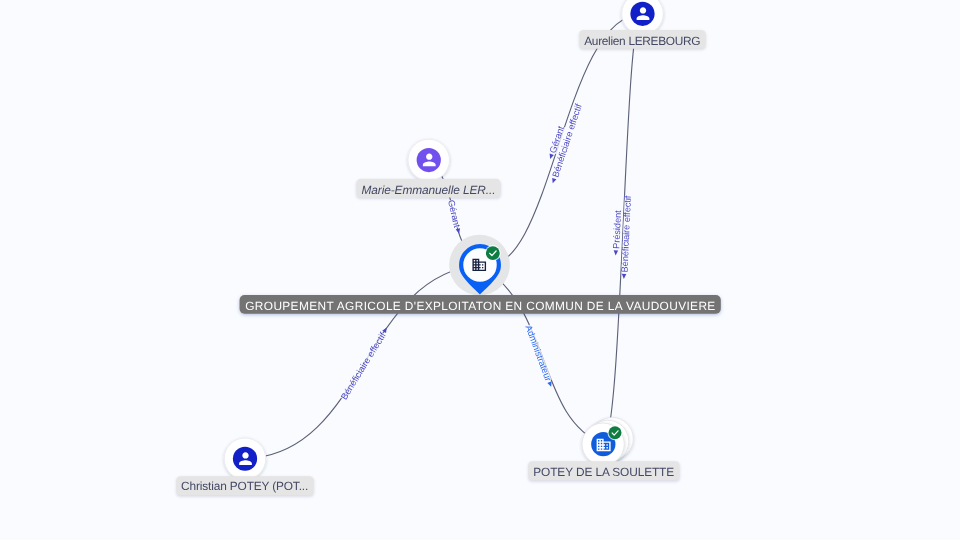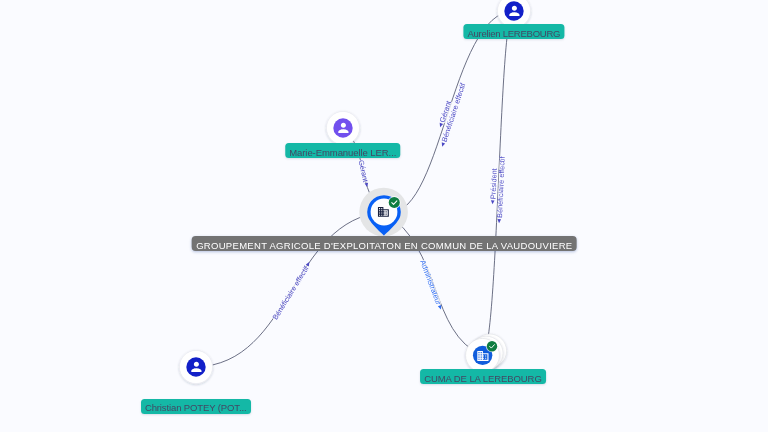--- a/index.html
+++ b/index.html
@@ -6,21 +6,21 @@
   body{width:768px;height:432px;overflow:hidden;background:#fafbff;
        font-family:"Liberation Sans",sans-serif;}
   #stage{position:relative;width:768px;height:432px;overflow:hidden;background:#fafbff;}
   .layer{position:absolute;left:0;top:0;width:768px;height:432px;}
   svg.layer{overflow:visible;}
   #edge-layer, #node-layer{opacity:0.999;}
   text.elabel{text-rendering:geometricPrecision;}
   .edge{fill:none;stroke:#5b6077;stroke-width:.9;}
   .elabel{font-size:7.3px;fill:#4b48c4;}
   .elabel.bright{fill:#2d6bf2;}
-  .nodelabel{position:absolute;background:#14b8a6;border-radius:3.5px;
+  .nodelabel{position:absolute;background:#e5e5e5;border-radius:3.5px;
              font-size:9.5px;color:#434864;white-space:nowrap;line-height:11.3px;
              height:15px;padding:3.7px 4.2px 0 4.2px;box-sizing:border-box;
              -webkit-font-smoothing:antialiased;opacity:0.999;
              box-shadow:0 1px 2.2px rgba(45,55,95,.15);
              transform:translate(-50%,0);}
   .nodelabel.primary{background:#737373;color:#fff;border-radius:4px;
              box-shadow:0 1px 3px rgba(20,60,150,.3);}
   .nodelabel[data-name="node-label-aurelien"]{letter-spacing:-0.242px;}
   .nodelabel[data-name="node-label-marie"]{letter-spacing:-0.073px;}
   .nodelabel[data-name="node-label-christian"]{letter-spacing:-0.120px;}
@@ -133,18 +133,18 @@
         </g>
         <g data-name="verified-check-icon">
           <circle cx="492" cy="346.2" r="6.05" fill="#fff" opacity="0.75"></circle>
           <circle cx="492" cy="346.2" r="5.2" fill="#0e7d41"></circle>
           <path d="M489.71 346.41 l1.61 1.66 l3.12 -3.43" fill="none" stroke="#fff" stroke-width="0.96" stroke-linecap="round" stroke-linejoin="round"></path>
         </g>
       </g>
     </svg>
   <div class="layer" id="label-layer" data-name="node-labels-layer">
       <div class="nodelabel" data-name="node-label-aurelien" style="left: 513.8px; top: 24.4px;">Aurelien LEREBOURG</div>
-      <div class="nodelabel" data-name="node-label-marie" style="left: 342.75px; top: 143.1px;">Marie-Emmanuelle LER...</div>
-      <div class="nodelabel" data-name="node-label-christian" style="left: 195.7px; top: 380.8px; margin-top: 18px;">Christian POTEY (POT...</div>
+      <div class="nodelabel" data-name="node-label-marie" style="left: 342.75px; top: 143.1px; font-style: italic;">Marie-Emmanuelle LER...</div>
+      <div class="nodelabel" data-name="node-label-christian" style="left: 195.7px; top: 380.8px;">Christian POTEY (POT...</div>
       <div class="nodelabel primary" data-name="node-label-gaec" style="left: 384.35px; top: 236.1px;">GROUPEMENT AGRICOLE D'EXPLOITATON EN COMMUN DE LA VAUDOUVIERE</div>
-      <div class="nodelabel" data-name="node-label-cuma" style="left: 482.95px; top: 368.9px;">CUMA DE LA LEREBOURG</div>
+      <div class="nodelabel" data-name="node-label-cuma" style="left: 482.95px; top: 368.9px;">POTEY DE LA SOULETTE</div>
     </div>
 </div>
 
 </body></html>

